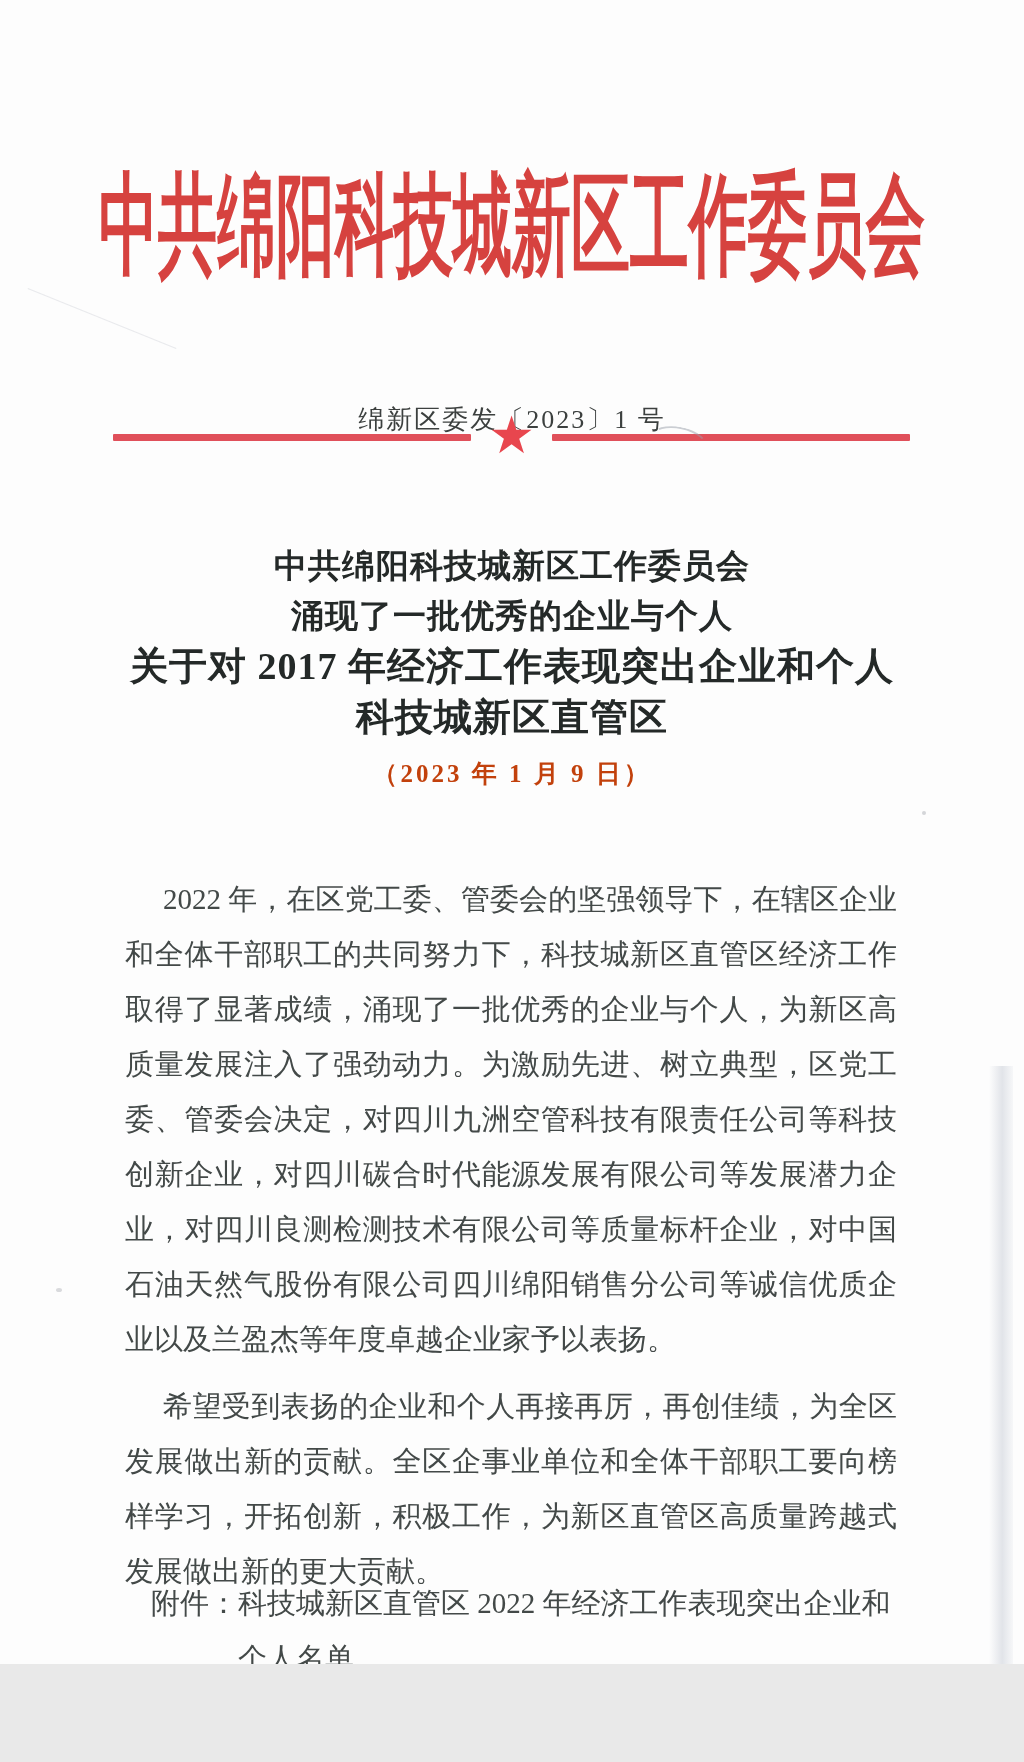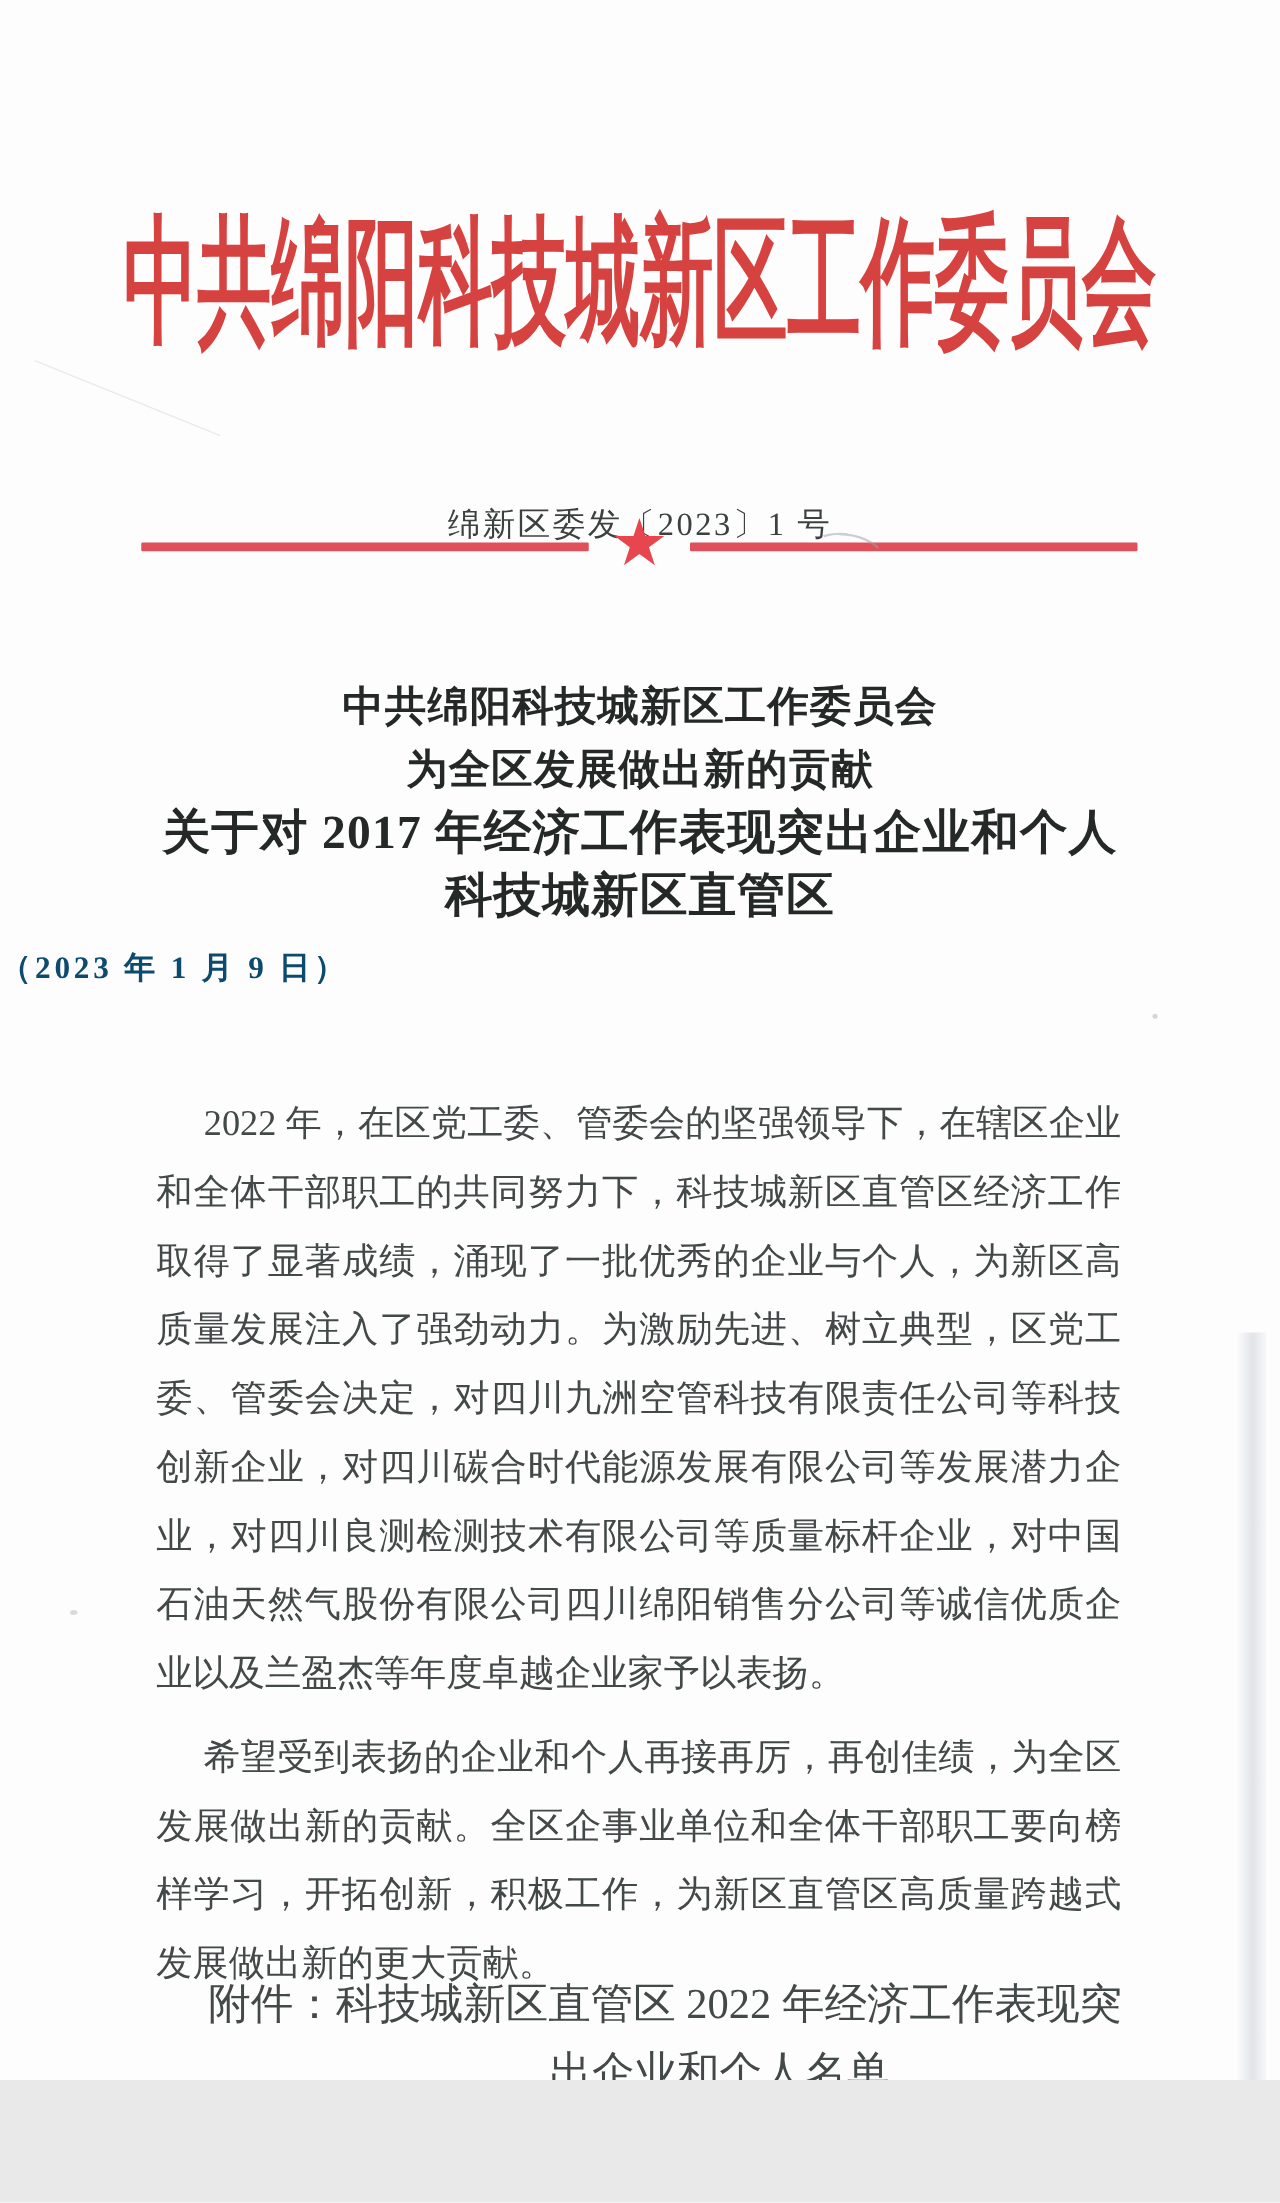--- a/index.html
+++ b/index.html
@@ -38,35 +38,35 @@
 
   
   .title-block {
     position:absolute; top:541px; left:0; right:0; text-align:center;
     color:#242928; font-weight:bold;
   }
   .title-line-sm { font-size:33px; line-height:50px; letter-spacing:1px; }
   .title-line-lg { font-size:38px; line-height:51px; letter-spacing:1px; }
 
   .date-line {
-    position:absolute; top:757px; left:0; right:0; 
-    font-size:25px; font-weight:600; color:#0c4a6e; letter-spacing:3px;
+    position:absolute; top:757px; left:0; right:0; text-align:center;
+    font-size:25px; font-weight:600; color:#c2410c; letter-spacing:3px;
   }
 
   
   .body-text {
     position:absolute; top:860px; left:113px; width:796px;
     font-size:29px; line-height:55px; color:#434948;
     text-align:justify;
   }
   .body-text p { margin:12px; text-indent:38px; }
 
   .attachment {
     position:absolute; top:1576px; left:113px; width:800px;
-    font-size:34px; line-height:55px; color:#434948;text-align:center;
+    font-size:29px; line-height:55px; color:#434948;
   }
   .attachment-inner {
     display:block; margin-left:38px; padding-left:87px; text-indent:-87px;
   }
 
   
   .artifact { position:absolute; pointer-events:none; }
   .art-curve {
     left:650px; top:427px; width:54px; height:26px;
     border:2px solid transparent; border-top:2px solid #9ba1ab;
@@ -93,21 +93,21 @@
   <div class="doc-number">绵新区委发〔2023〕1 号</div>
 
   <div class="rule-row">
     <span class="rule-seg"></span>
     <span class="star">★</span>
     <span class="rule-seg"></span>
   </div>
 
   <div class="title-block">
     <div class="title-line-sm">中共绵阳科技城新区工作委员会</div>
-    <div class="title-line-sm">为全区发展做出新的贡献</div>
+    <div class="title-line-sm">涌现了一批优秀的企业与个人</div>
     <div class="title-line-lg">关于对 2017 年经济工作表现突出企业和个人</div>
     <div class="title-line-lg">科技城新区直管区</div>
   </div>
 
   <div class="date-line">（2023 年 1 月 9 日）</div>
 
   <div class="body-text">
     <p>2022 年，在区党工委、管委会的坚强领导下，在辖区企业和全体干部职工的共同努力下，科技城新区直管区经济工作取得了显著成绩，涌现了一批优秀的企业与个人，为新区高质量发展注入了强劲动力。为激励先进、树立典型，区党工委、管委会决定，对四川九洲空管科技有限责任公司等科技创新企业，对四川碳合时代能源发展有限公司等发展潜力企业，对四川良测检测技术有限公司等质量标杆企业，对中国石油天然气股份有限公司四川绵阳销售分公司等诚信优质企业以及兰盈杰等年度卓越企业家予以表扬。</p>
     <p>希望受到表扬的企业和个人再接再厉，再创佳绩，为全区发展做出新的贡献。全区企事业单位和全体干部职工要向榜样学习，开拓创新，积极工作，为新区直管区高质量跨越式发展做出新的更大贡献。</p>
   </div>

